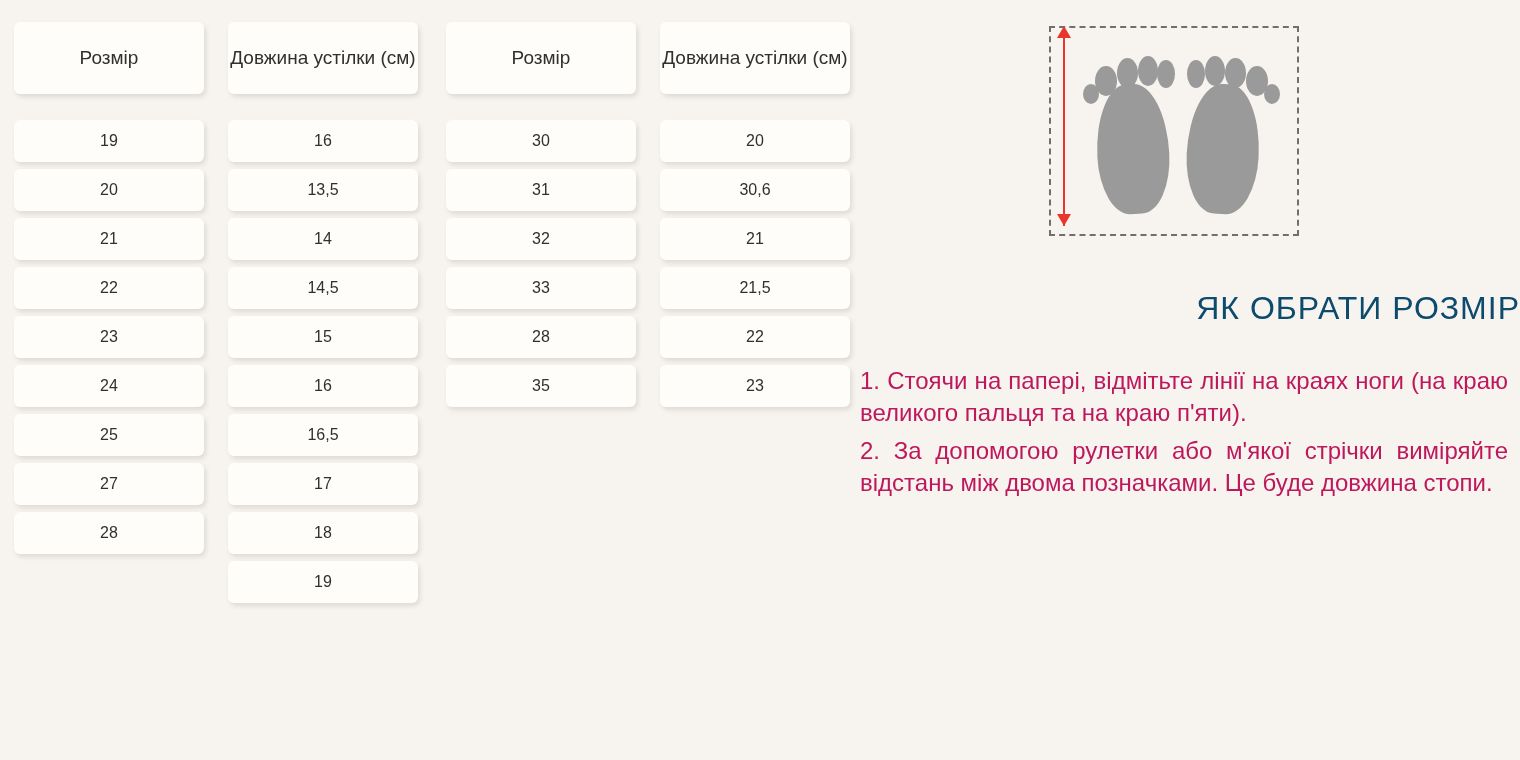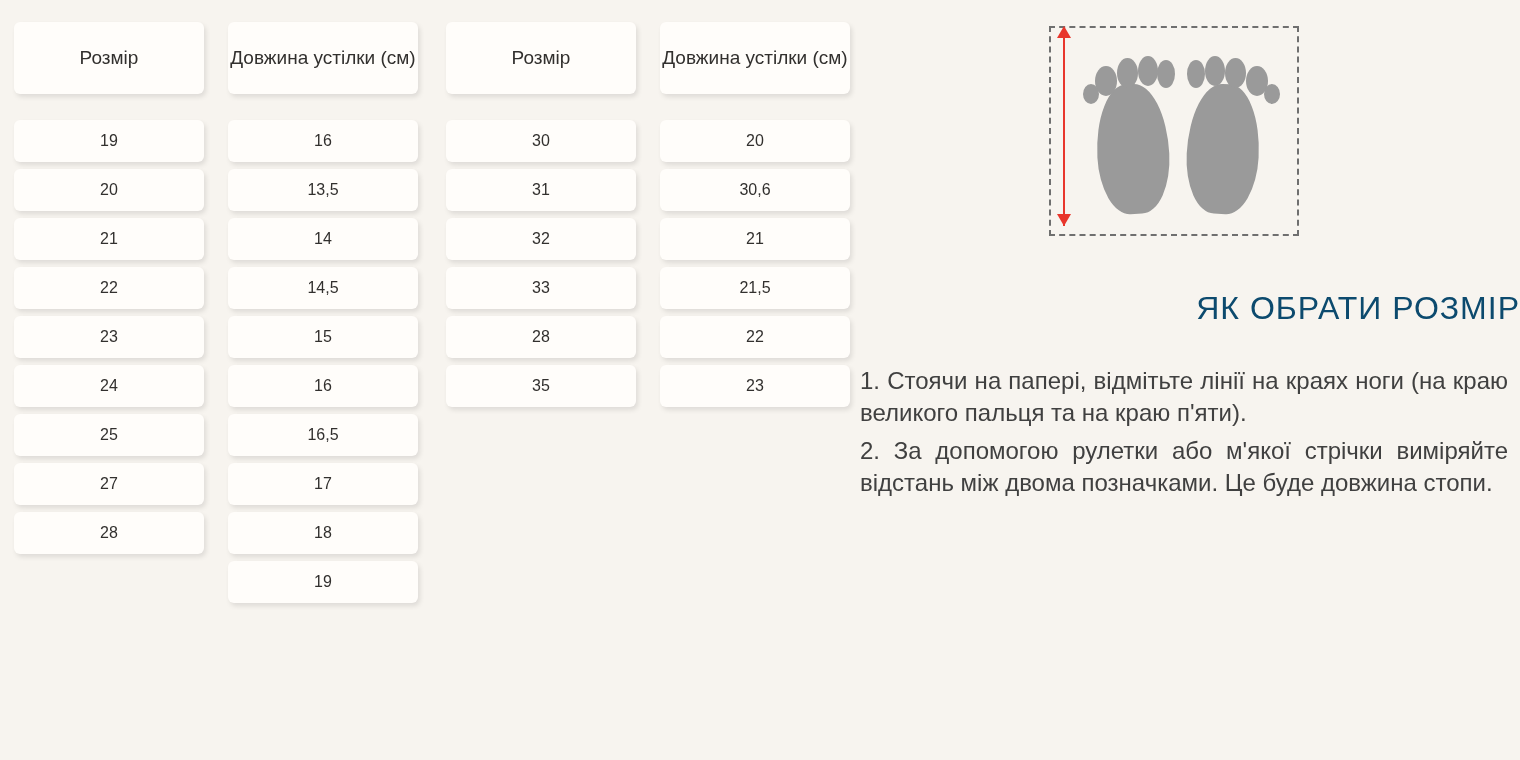--- a/index.html
+++ b/index.html
@@ -154,21 +154,21 @@
     color: #0c4a6e;
   }
 
   .instructions {
     position: absolute;
     left: 0;
     top: 365px;
     width: 648px;
     font-size: 24px;
     line-height: 1.33;
-    color: #404040;
+    color: #be185d;
   }
 
   .instructions p {
     margin: 0 0 6px 0;
     text-align: justify;
     text-justify: inter-word;
   }
   .instructions p:last-child { margin-bottom: 0; }
 </style>
 </head>

